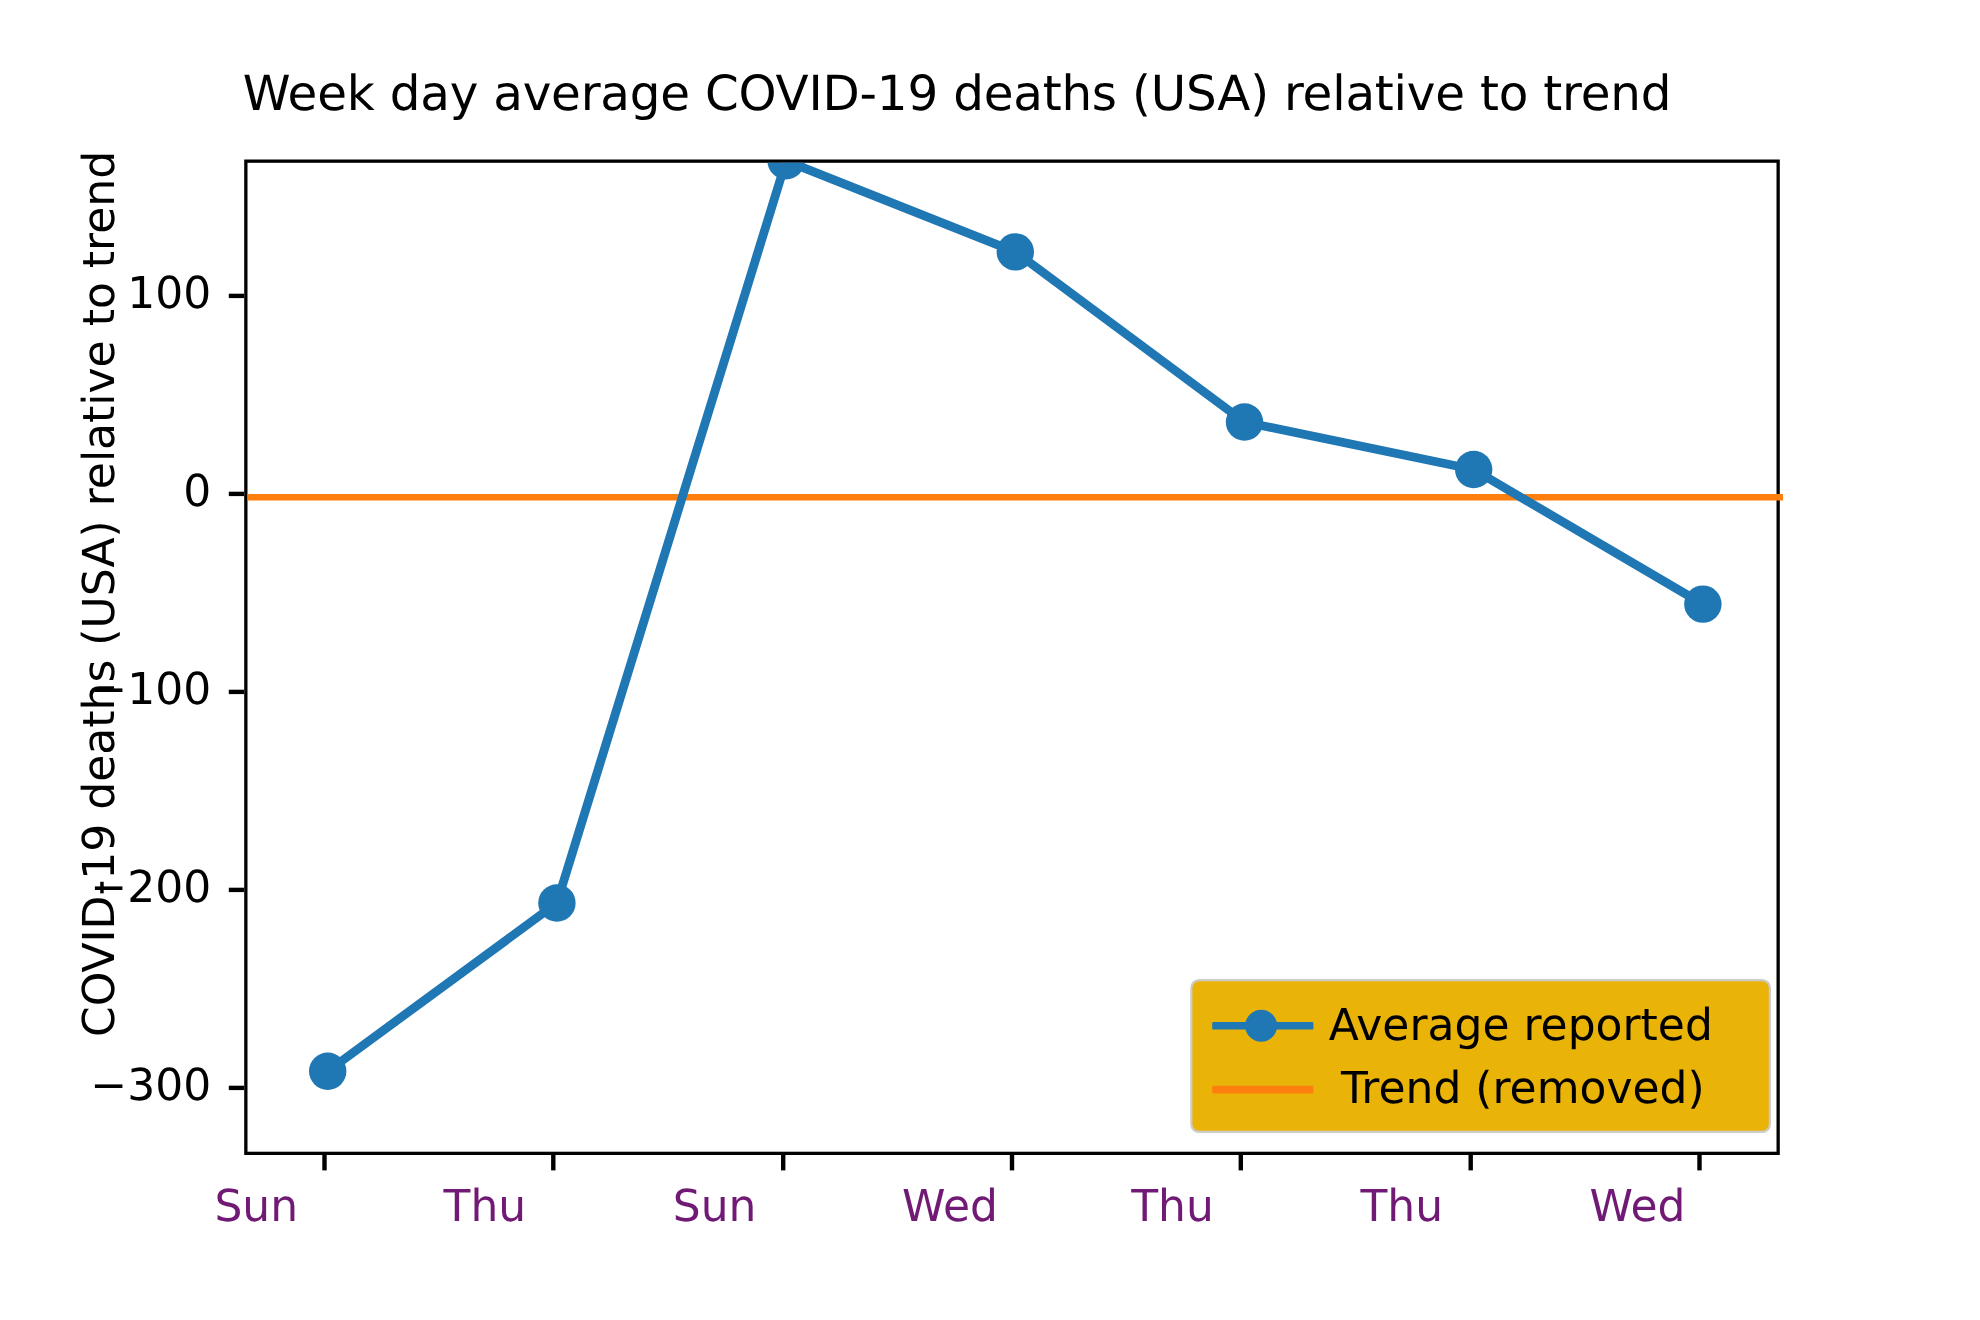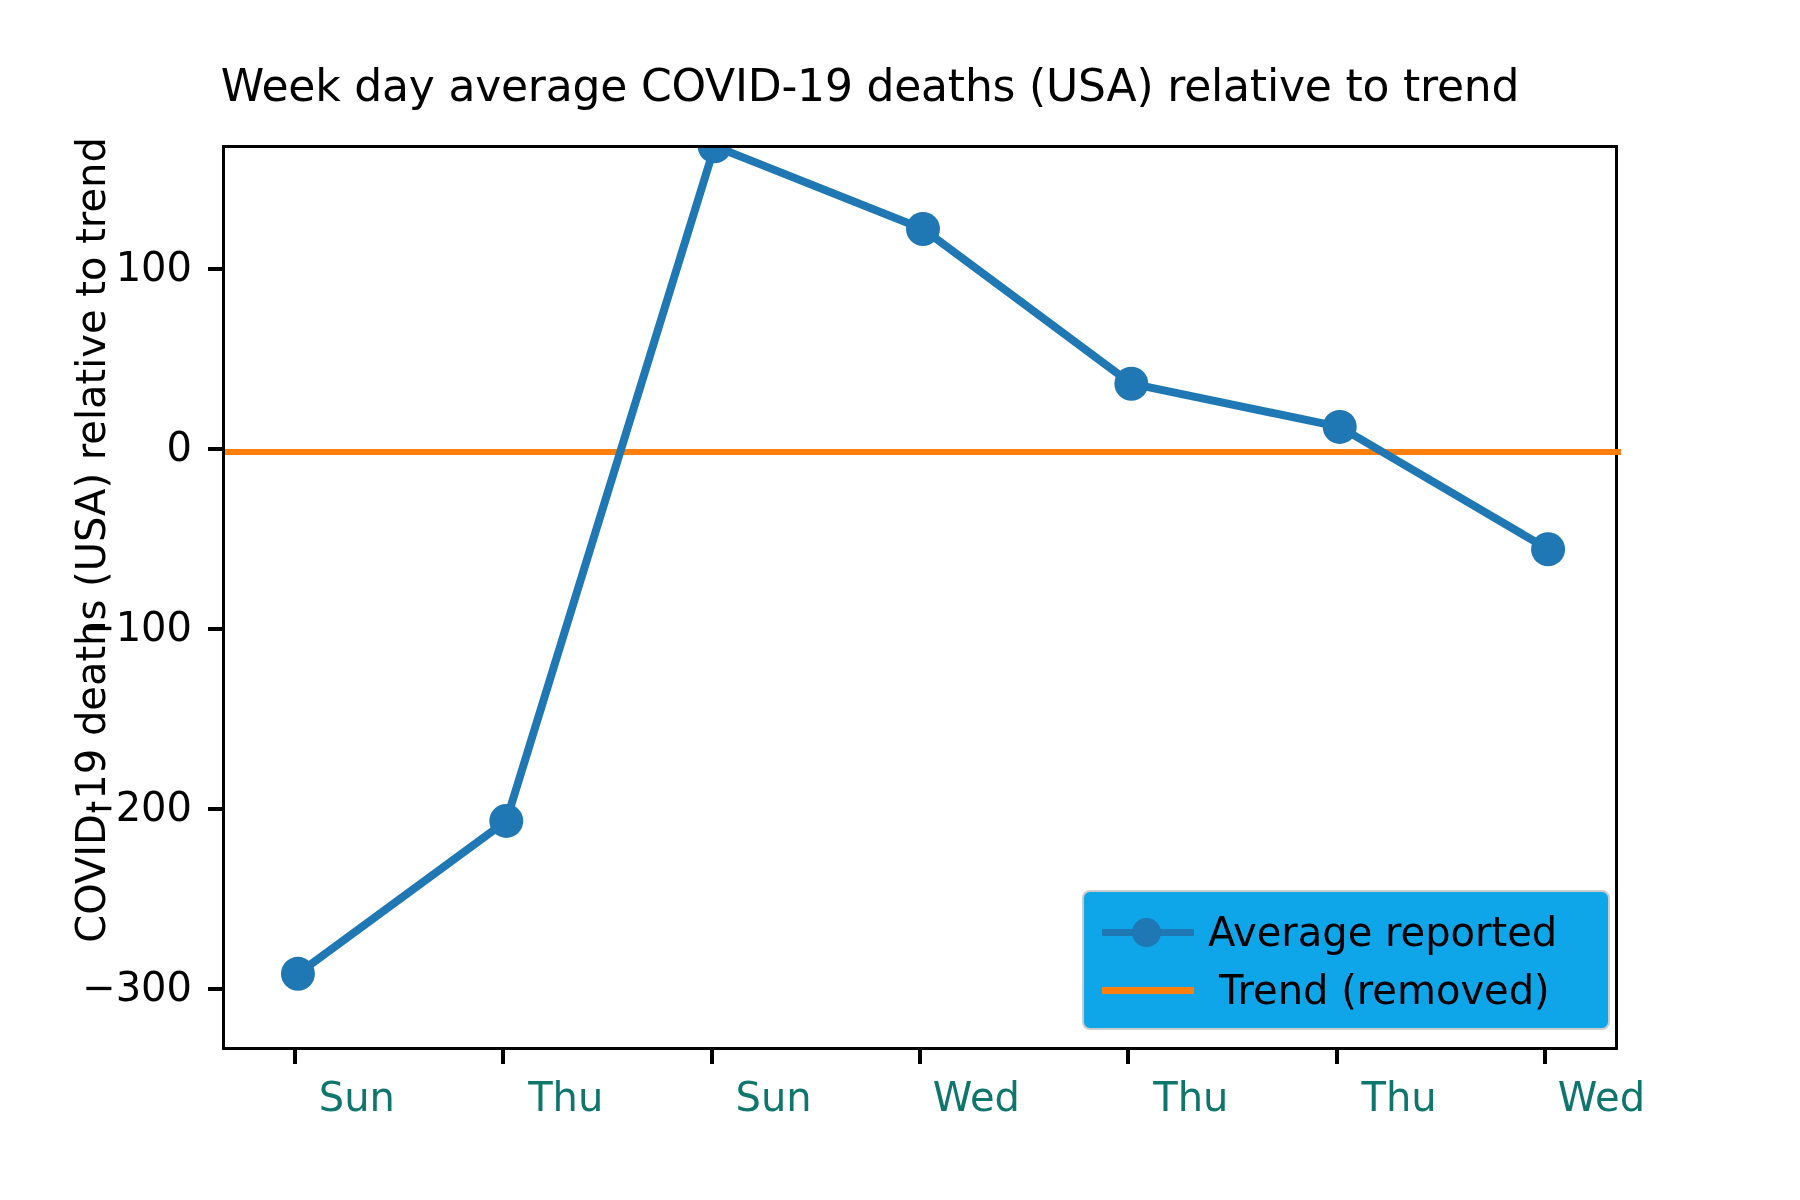--- a/index.html
+++ b/index.html
@@ -106,35 +106,35 @@
     top: 0px;
     width: 4px;
     height: 14px;
     background: #000000;
   }
   .xtick .ticklabel {
     position: absolute;
     left: -100px;
     top: 24px;
     width: 200px;
-    text-align: right;
-    font-size: 40px;
-    color: #0f766e;
+    text-align: left;
+    font-size: 40px;
+    color: #701a75;
     white-space: nowrap;
   }
   
   #legend {
     position: absolute;
     left: 1082px;
     top: 890px;
     width: 528px;
     height: 140px;
     border: 2px solid #cccccc;
     border-radius: 8px;
-    background: #0ea5e9;
+    background: #eab308;
     box-sizing: border-box;
     padding-left: 28px;
   }
   .legend-row {
     position: absolute;
     left: 16px;
     width: 500px;
     height: 56px;
     display: flex;
     align-items: center;

